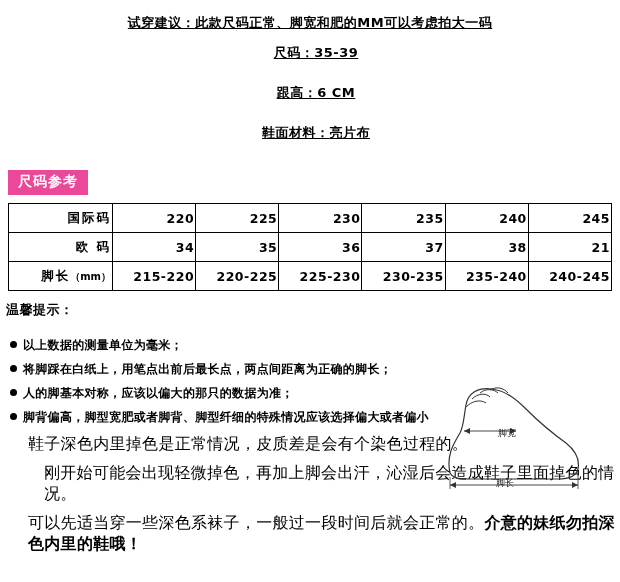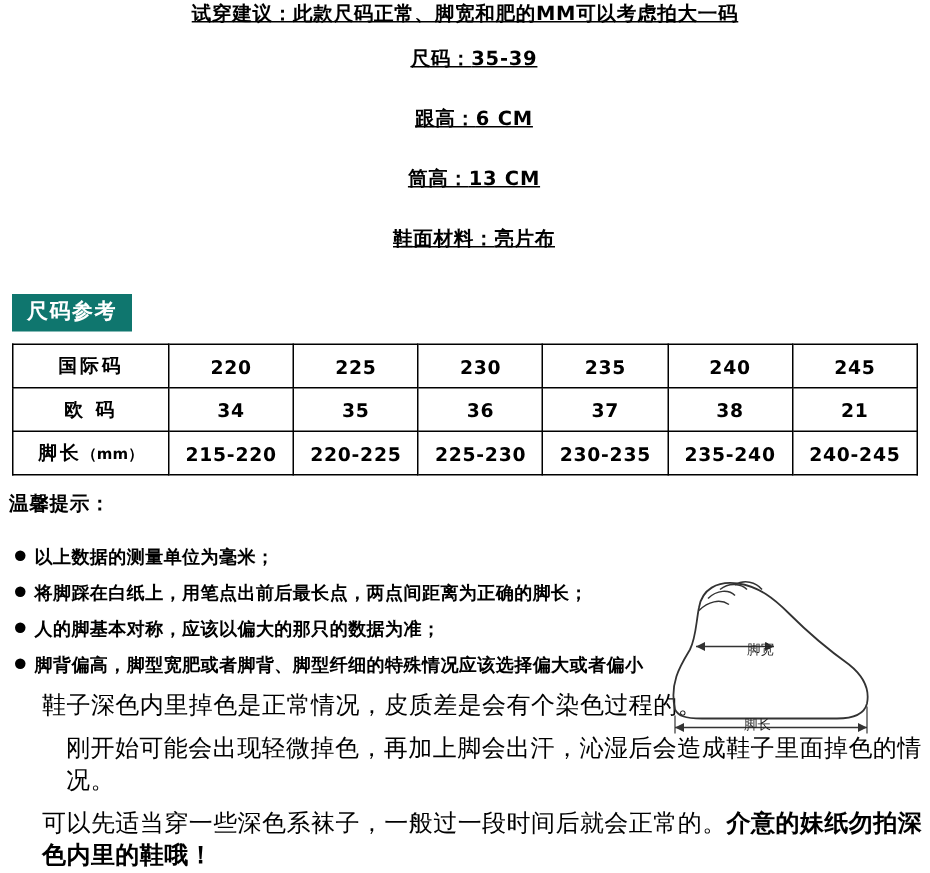--- a/index.html
+++ b/index.html
@@ -20,59 +20,60 @@
     width: 620px;
     height: 582px;
     position: relative;
   }
 
   
   .advice {
     text-align: center;
     font-size: 13px;
     font-weight: bold;
+    padding-top: 14px;
     letter-spacing: 0.5px;
   }
   .advice .u { text-decoration: underline; }
 
   .spec-list {
     margin-top: 12px;
   }
   .spec-row {
     text-align: center;
     font-size: 13px;
     font-weight: bold;
     margin: 0 0 22px 12px;
     letter-spacing: 0.5px;
   }
   .spec-row span { text-decoration: underline; }
 
   
   .sizeref-head {
     margin: 6px 0 6px 8px;
     display: inline-block;
-    background: #0f766e;
+    background: #ec4899;
     color: #ffffff;
     font-size: 14px;
     font-weight: bold;
     padding: 3px 10px 4px 10px;
     letter-spacing: 1px;
   }
 
   
   .size-table {
     width: 604px;
     margin: 2px auto 0 auto;
     border-collapse: collapse;
     table-layout: fixed;
   }
   .size-table td {
     border: 1px solid #000000;
     height: 29px;
-    text-align: center;
+    text-align: right;
     vertical-align: middle;
     font-size: 12.5px;
     font-weight: bold;
     letter-spacing: 0.5px;
   }
   .size-table td.rowhead {
     width: 104px;
     letter-spacing: 2px;
   }
   .size-table td.rowhead .unit {
@@ -149,23 +150,20 @@
     <span class="u">试穿建议：</span><span class="u">此款尺码正常、脚宽和肥的MM可以考虑拍大一码</span>
   </div>
 
   
   <div class="spec-list">
     <div class="spec-row">
       <span>尺码：</span><span>35-39</span>
     </div>
     <div class="spec-row">
       <span>跟高：</span><span>6 CM</span>
-    </div>
-    <div class="spec-row">
-      <span>筒高：</span><span>13 CM</span>
     </div>
     <div class="spec-row">
       <span>鞋面材料：</span><span>亮片布</span>
     </div>
   </div>
 
   
   <div class="sizeref-head">尺码参考</div>
 
   

